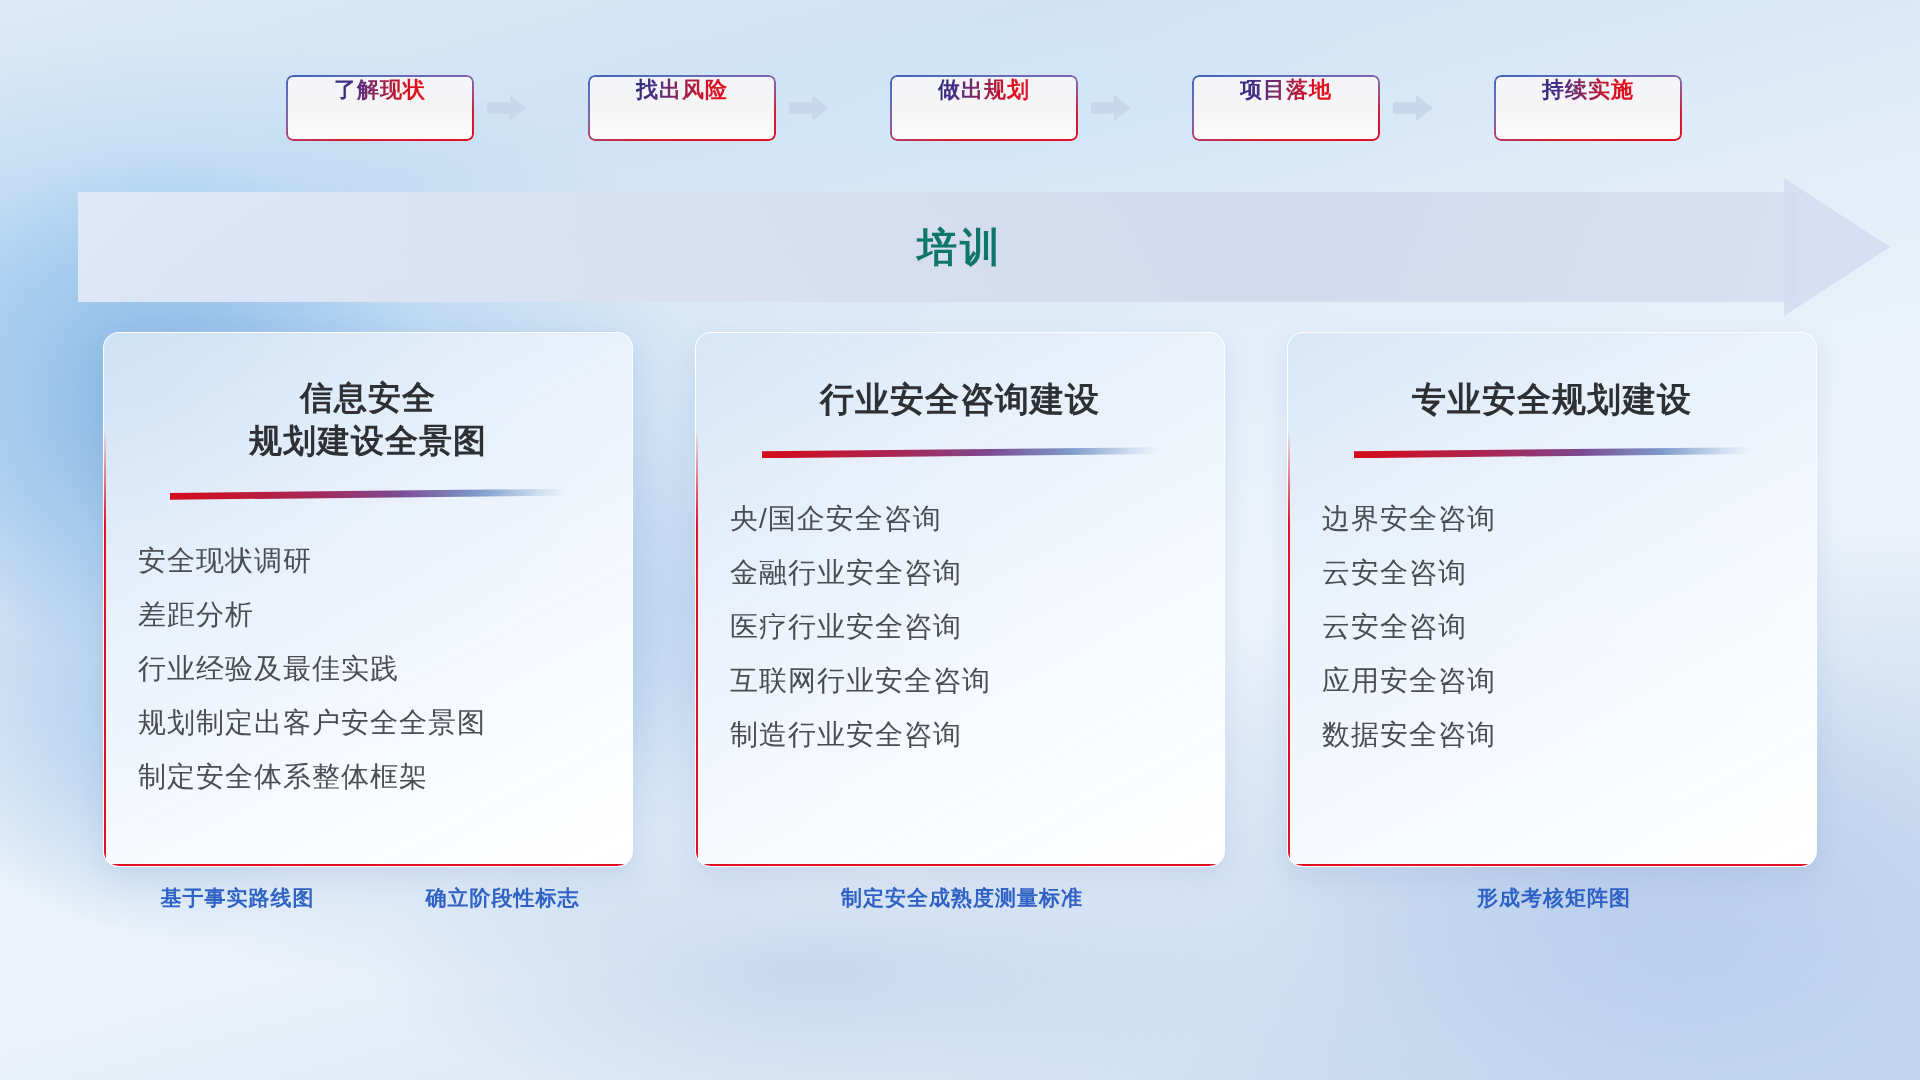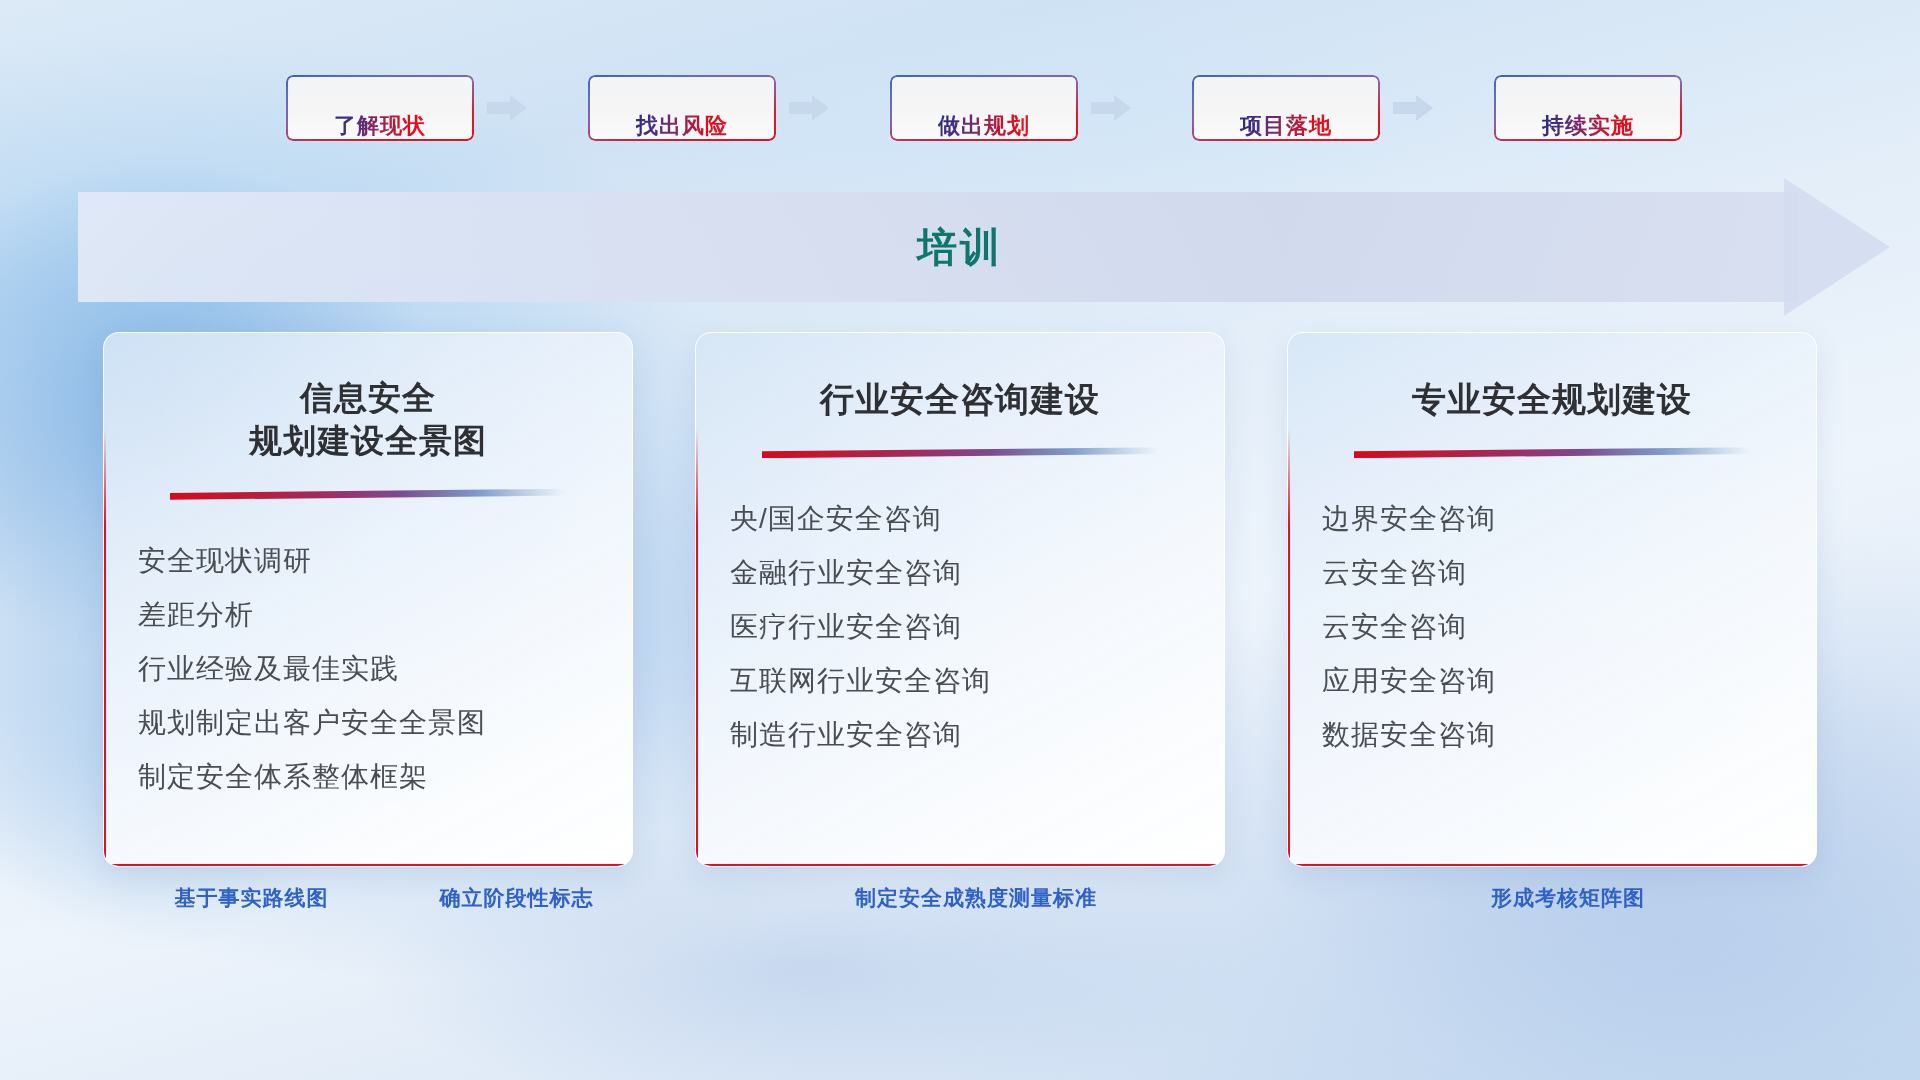--- a/index.html
+++ b/index.html
@@ -29,21 +29,21 @@
 
   
   .steps {
     position:absolute; left:0; top:70px; width:1920px; height:76px;
     display:flex; align-items:center; justify-content:center; gap:0;
   }
   .step {
     position:relative; width:188px; height:66px; flex:0 0 auto;
     border-radius:7px;
     background:linear-gradient(180deg,#f3f4f6 0%,#f5f5f6 55%,#fbfbfc 100%);
-    display:flex; align-items:flex-end; justify-content:center;margin-left:48px;
+    display:flex; align-items:flex-start; justify-content:center;margin-left:48px;
   }
   .step::before{
     content:""; position:absolute; inset:0; border-radius:7px; padding:2px;
     background:linear-gradient(168deg,#3f62b5 0%,#5b6fc0 18%,#8d5fa6 46%,#cf2036 72%,#e10f23 100%);
     -webkit-mask:linear-gradient(#000 0 0) content-box, linear-gradient(#000 0 0);
     -webkit-mask-composite:xor; mask-composite:exclude;
     pointer-events:none;
   }
   .step-label{
     position:relative; z-index:2;
@@ -116,21 +116,21 @@
     background:linear-gradient(90deg,#d40b1d 0%,#c31732 16%,#a22a5d 38%,#7c4a93 58%,#7e9ccb 78%,#c9d9ec 92%,rgba(220,231,243,0) 100%);
     clip-path:polygon(0 38%, 100% 0, 100% 62%, 0 100%);
   }
   .card-list{ margin-top:34px; width:100%; }
   .card-list li{
     list-style:none; text-align:left;
     font-size:28px; color:#4a4d52; line-height:1.0;
     padding:13px 0; letter-spacing:1px;
   }
   .card-footnotes{
-    position:absolute; left:16px; top:552px; width:530px;
+    position:absolute; left:2px; top:552px; width:530px;
     display:flex; justify-content:space-around; 
   }
   .footnote{
     font-size:21px; font-weight:700; color:#2f62c4; letter-spacing:1px; white-space:nowrap;
   }
   .fn-center{ width:100%; display:flex; justify-content:center; }
 </style>
 </head>
 <body>
 

